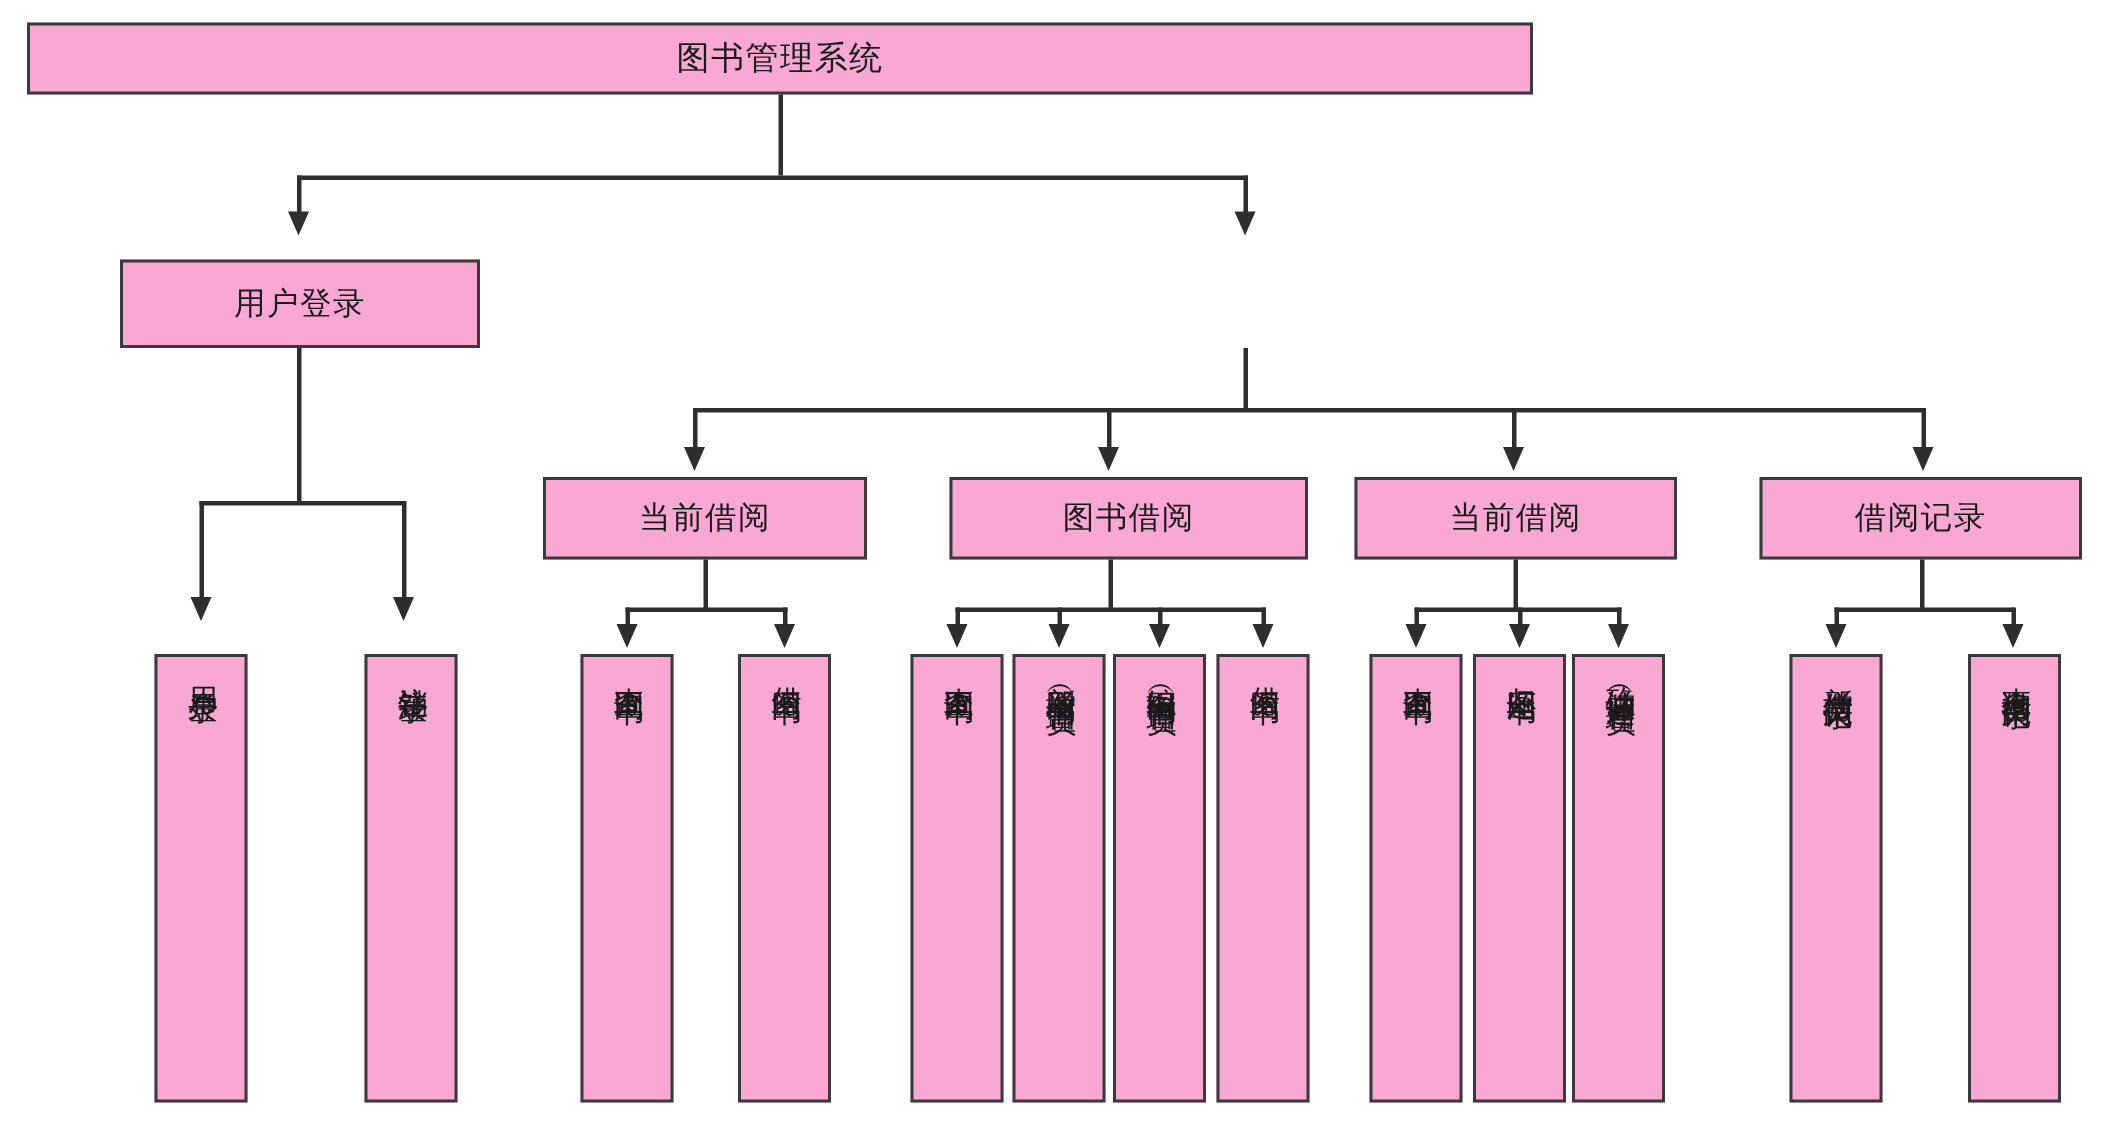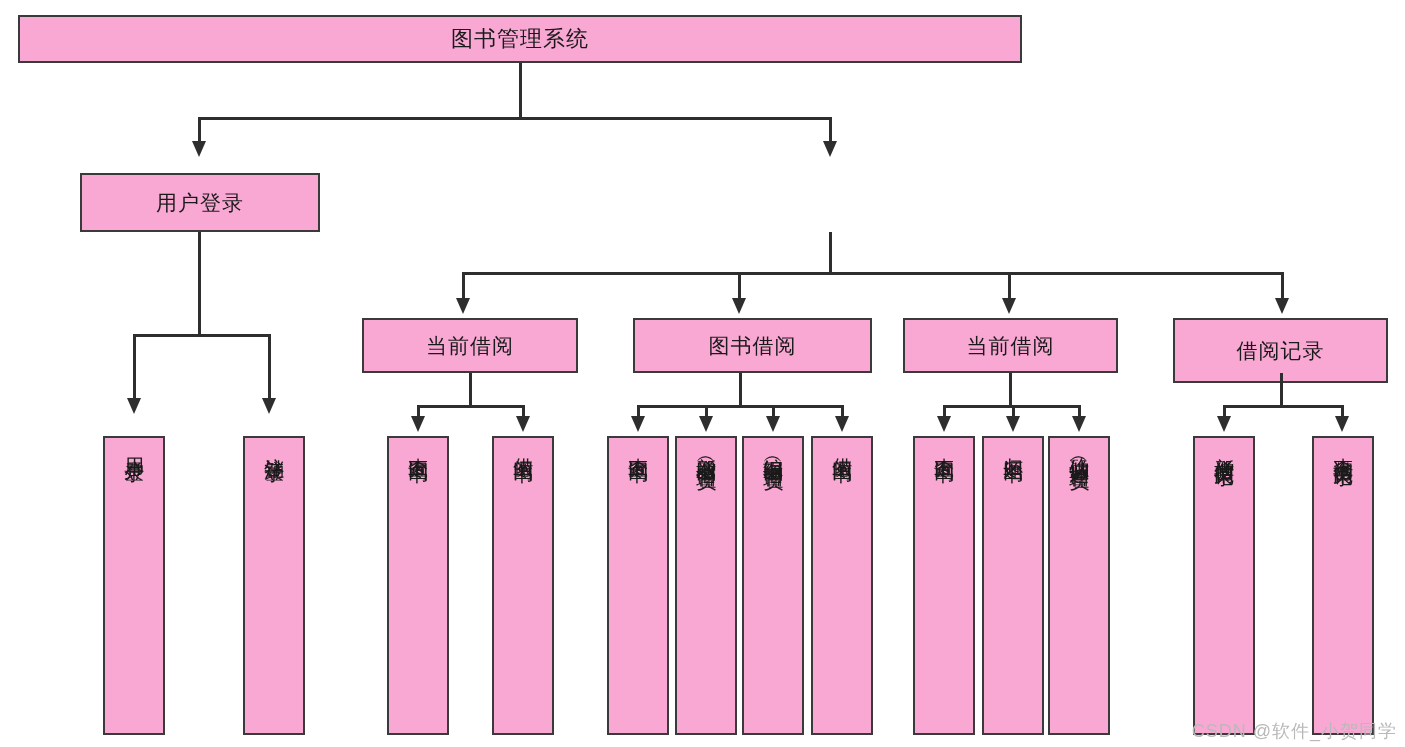--- a/index.html
+++ b/index.html
@@ -119,21 +119,21 @@
 
   <div class="node h" style="left:362px;top:318px;width:216px;height:55px;">
     <span>当前借阅</span>
   </div>
   <div class="node h" style="left:633px;top:318px;width:239px;height:55px;">
     <span>图书借阅</span>
   </div>
   <div class="node h" style="left:903px;top:318px;width:215px;height:55px;">
     <span>当前借阅</span>
   </div>
-  <div class="node h" style="left:1173px;top:318px;width:215px;height:65px;">
+  <div class="node h" style="left:1173px;top:318px;width:215px;height:55px;">
     <span>借阅记录</span>
   </div>
 
   <div class="edge vline" style="left:469px;top:373px;width:3px;height:34px;"></div>
   <div class="edge hline" style="left:417px;top:405px;width:108px;height:3px;"></div>
   <div class="edge vline" style="left:417px;top:405px;width:3px;height:13px;"></div>
   <div class="arrow" style="left:411px;top:416px;"></div>
   <div class="edge vline" style="left:522px;top:405px;width:3px;height:13px;"></div>
   <div class="arrow" style="left:516px;top:416px;"></div>
 
@@ -201,15 +201,14 @@
     <span class="vtext">确认归还（管理员）</span>
   </div>
 
   <div class="node v" style="left:1193px;top:436px;width:62px;height:299px;">
     <span class="vtext">新增借阅记录</span>
   </div>
   <div class="node v" style="left:1312px;top:436px;width:62px;height:299px;">
     <span class="vtext">查询借阅记录</span>
   </div>
 
-  <div id="watermark">CSDN @软件_小贺同学</div>
 
 </div>
 
 </body></html>

